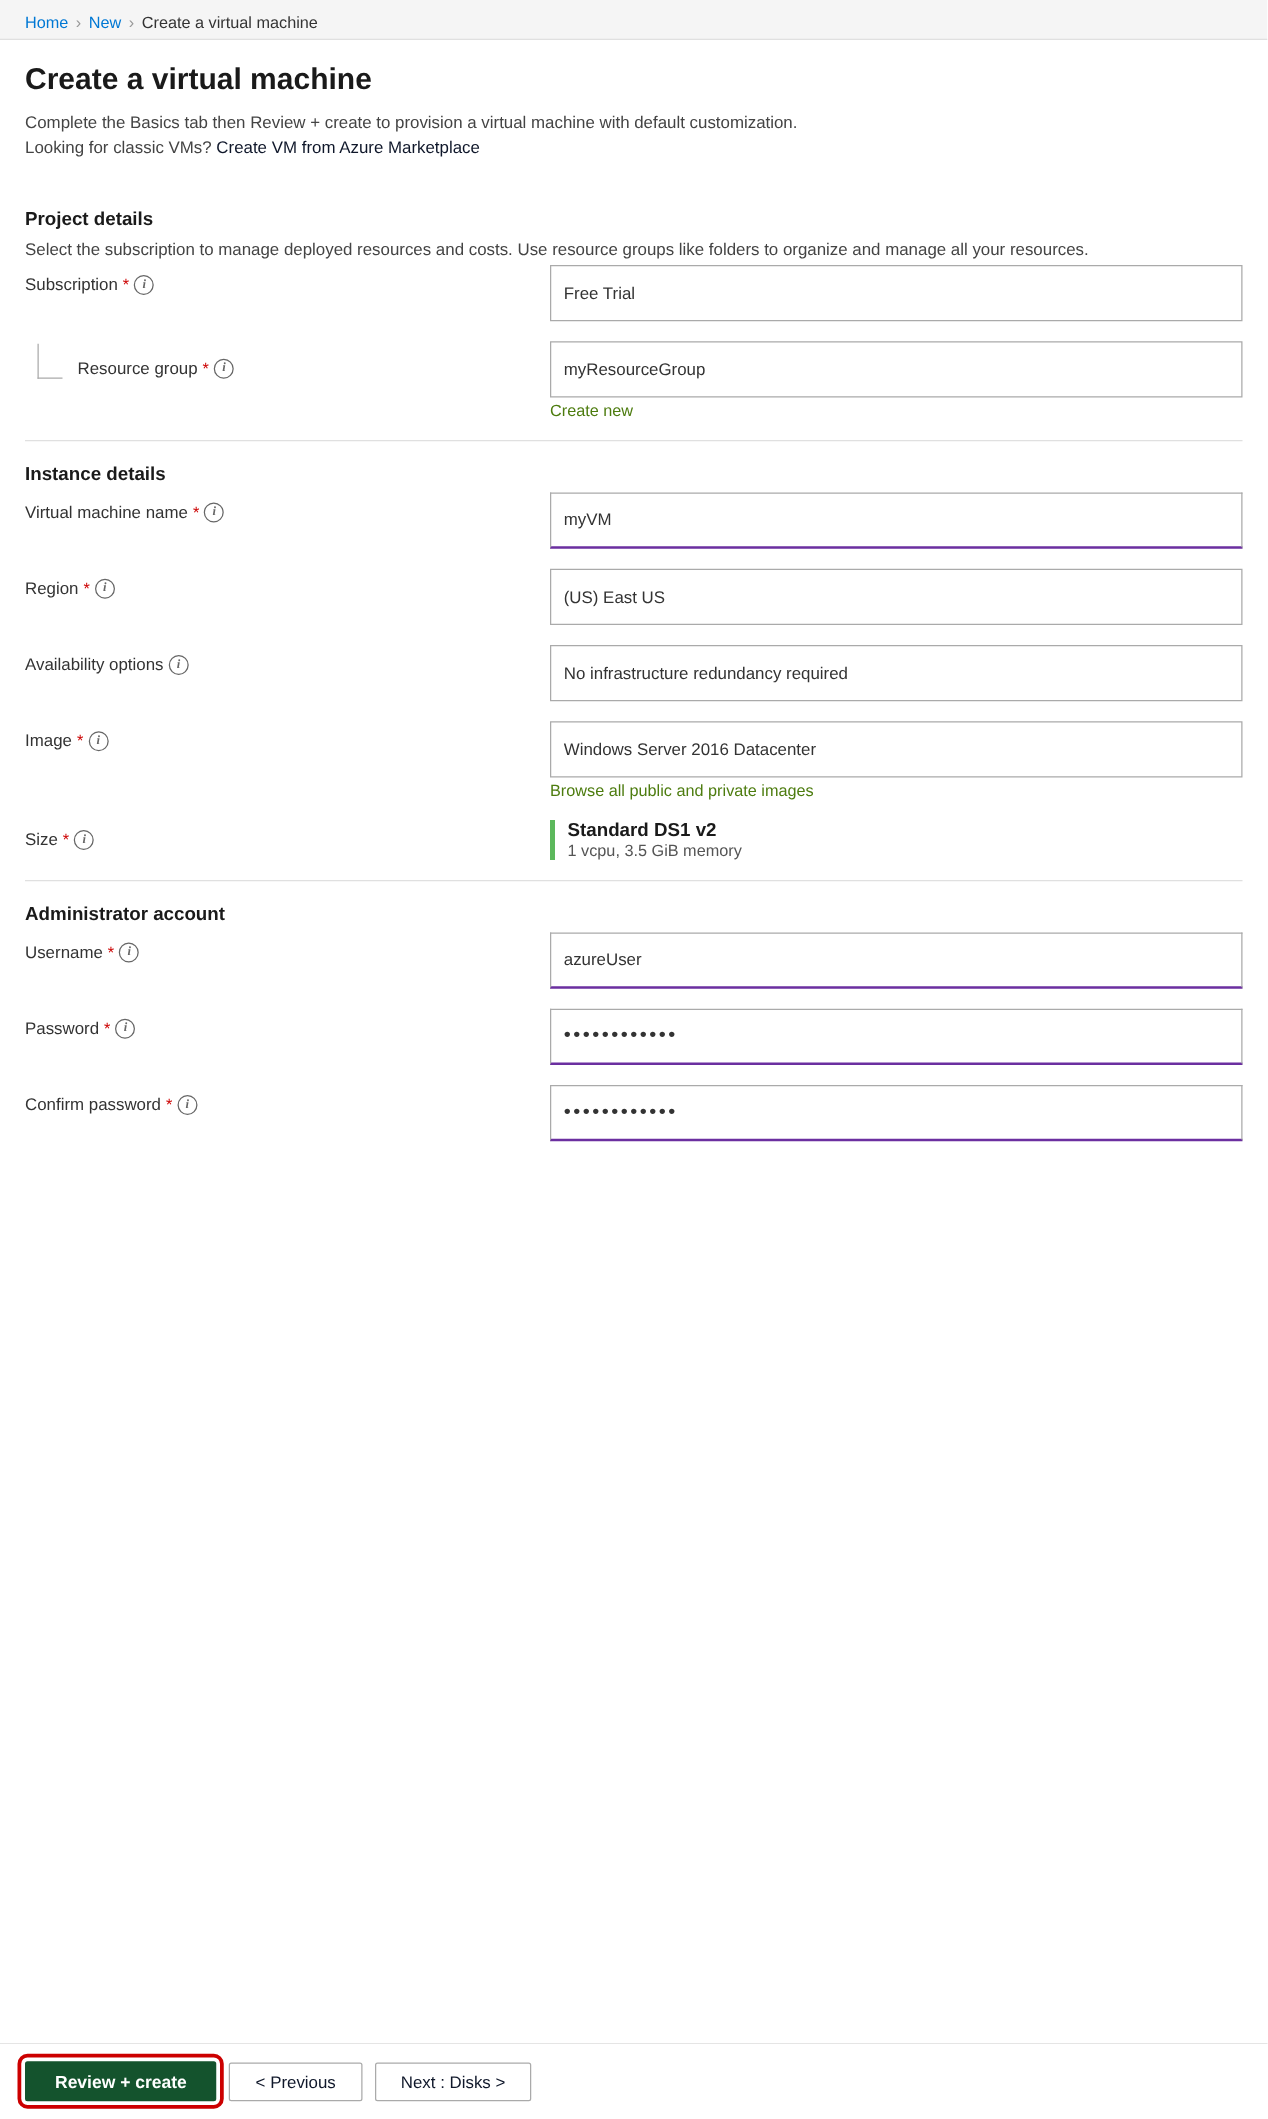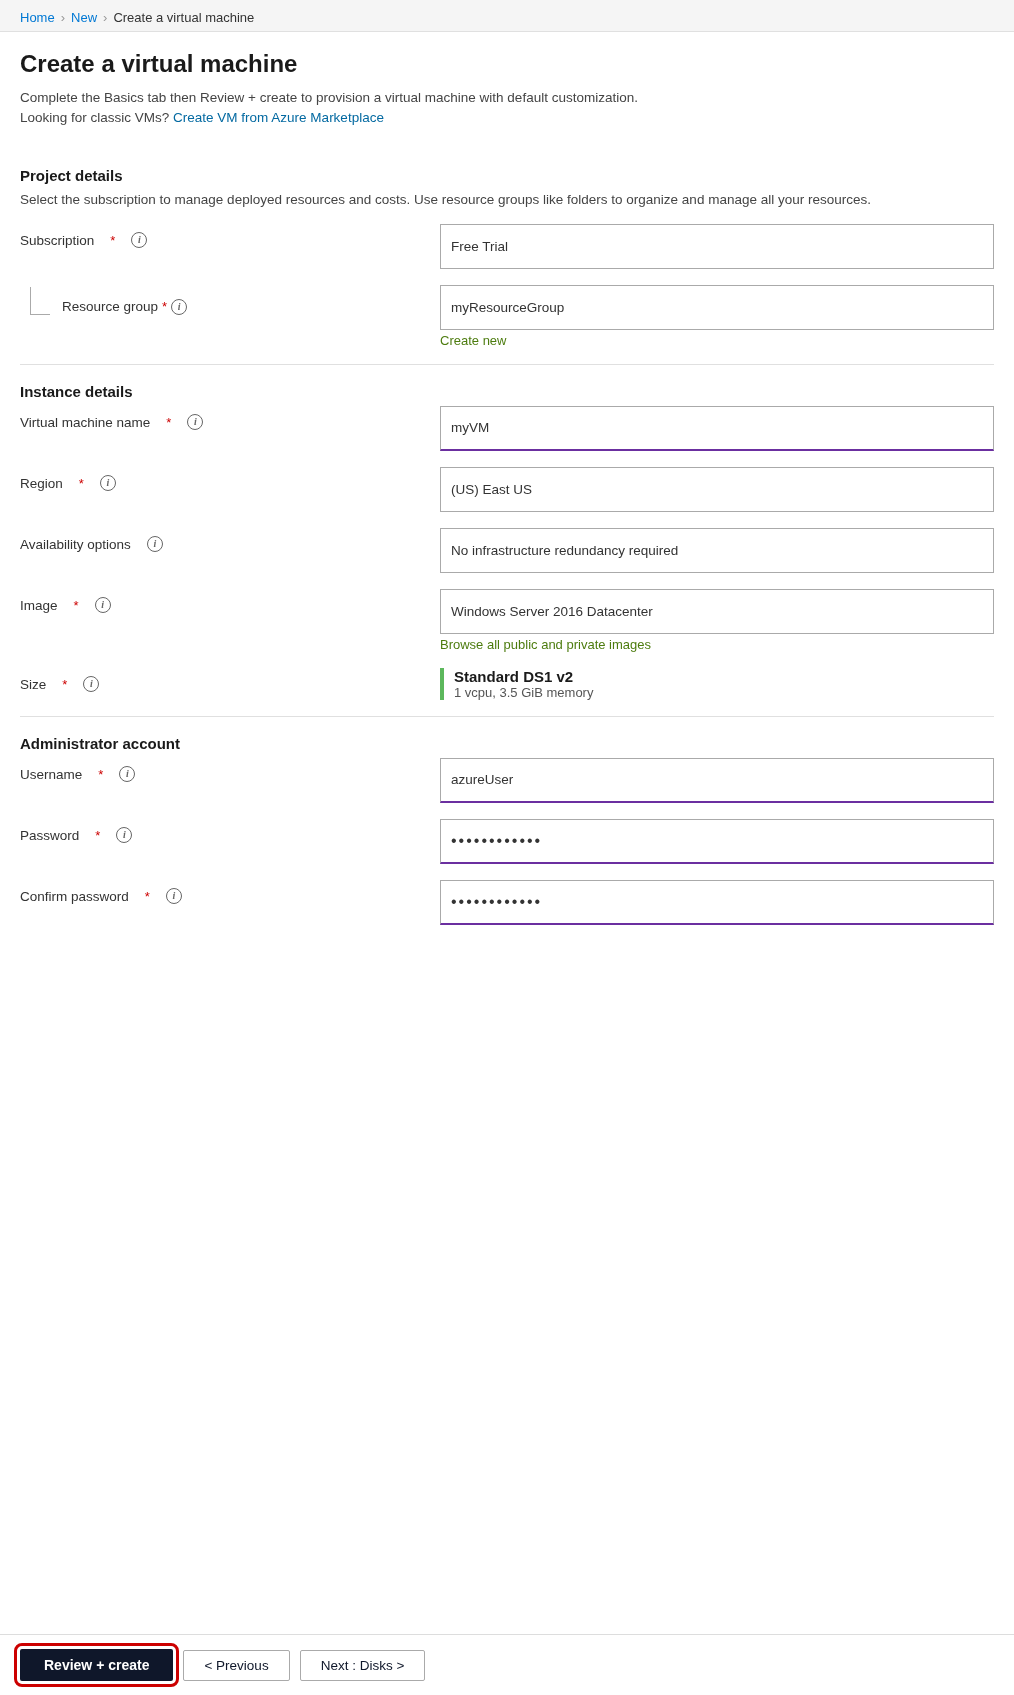--- a/index.html
+++ b/index.html
@@ -39,52 +39,52 @@
       font-weight: 600;
       color: #1a1a1a;
     }
     .intro-text {
       padding: 0 20px 10px 20px;
       font-size: 13.5px;
       color: #444;
       line-height: 1.5;
     }
     .intro-text a {
-      color: #0369a1;
+      color: #0f172a;
       text-decoration: none;
     }
     .form-container {
       padding: 10px 20px 100px 20px;
     }
     .section-title {
       font-size: 15px;
       font-weight: 600;
       color: #1a1a1a;
       margin: 18px 0 6px 0;
     }
     .section-desc {
       font-size: 13.5px;
       color: #444;
-      margin-bottom: 14px;
+      margin-bottom: 2px;
       line-height: 1.5;
     }
     .form-row {
       display: flex;
       align-items: flex-start;
       margin-bottom: 16px;
     }
     .form-label {
       width: 420px;
       min-width: 420px;
       padding-top: 8px;
       font-size: 13.5px;
       color: #333;
       display: flex;
-      align-items: flex-end;
-      gap: 16px;
+      align-items: center;
+      gap: 4px;
     }
     .required-star {
       color: #c00;
       font-size: 13px;
     }
     .info-icon {
       display: inline-flex;
       align-items: center;
       justify-content: center;
       width: 16px;
@@ -169,21 +169,21 @@
       left: 0;
       width: 1014px;
       background: #fff;
       border-top: 1px solid #ddd;
       padding: 14px 20px;
       display: flex;
       align-items: center;
       gap: 10px;
     }
     .btn-primary {
-      background: #0f172a;
+      background: #14532d;
       color: #fff;
       border: none;
       padding: 8px 24px;
       font-size: 14px;
       font-weight: 600;
       cursor: pointer;
       border-radius: 2px;
       outline: 3px solid #c00;
       outline-offset: 3px;
       text-align: center;

